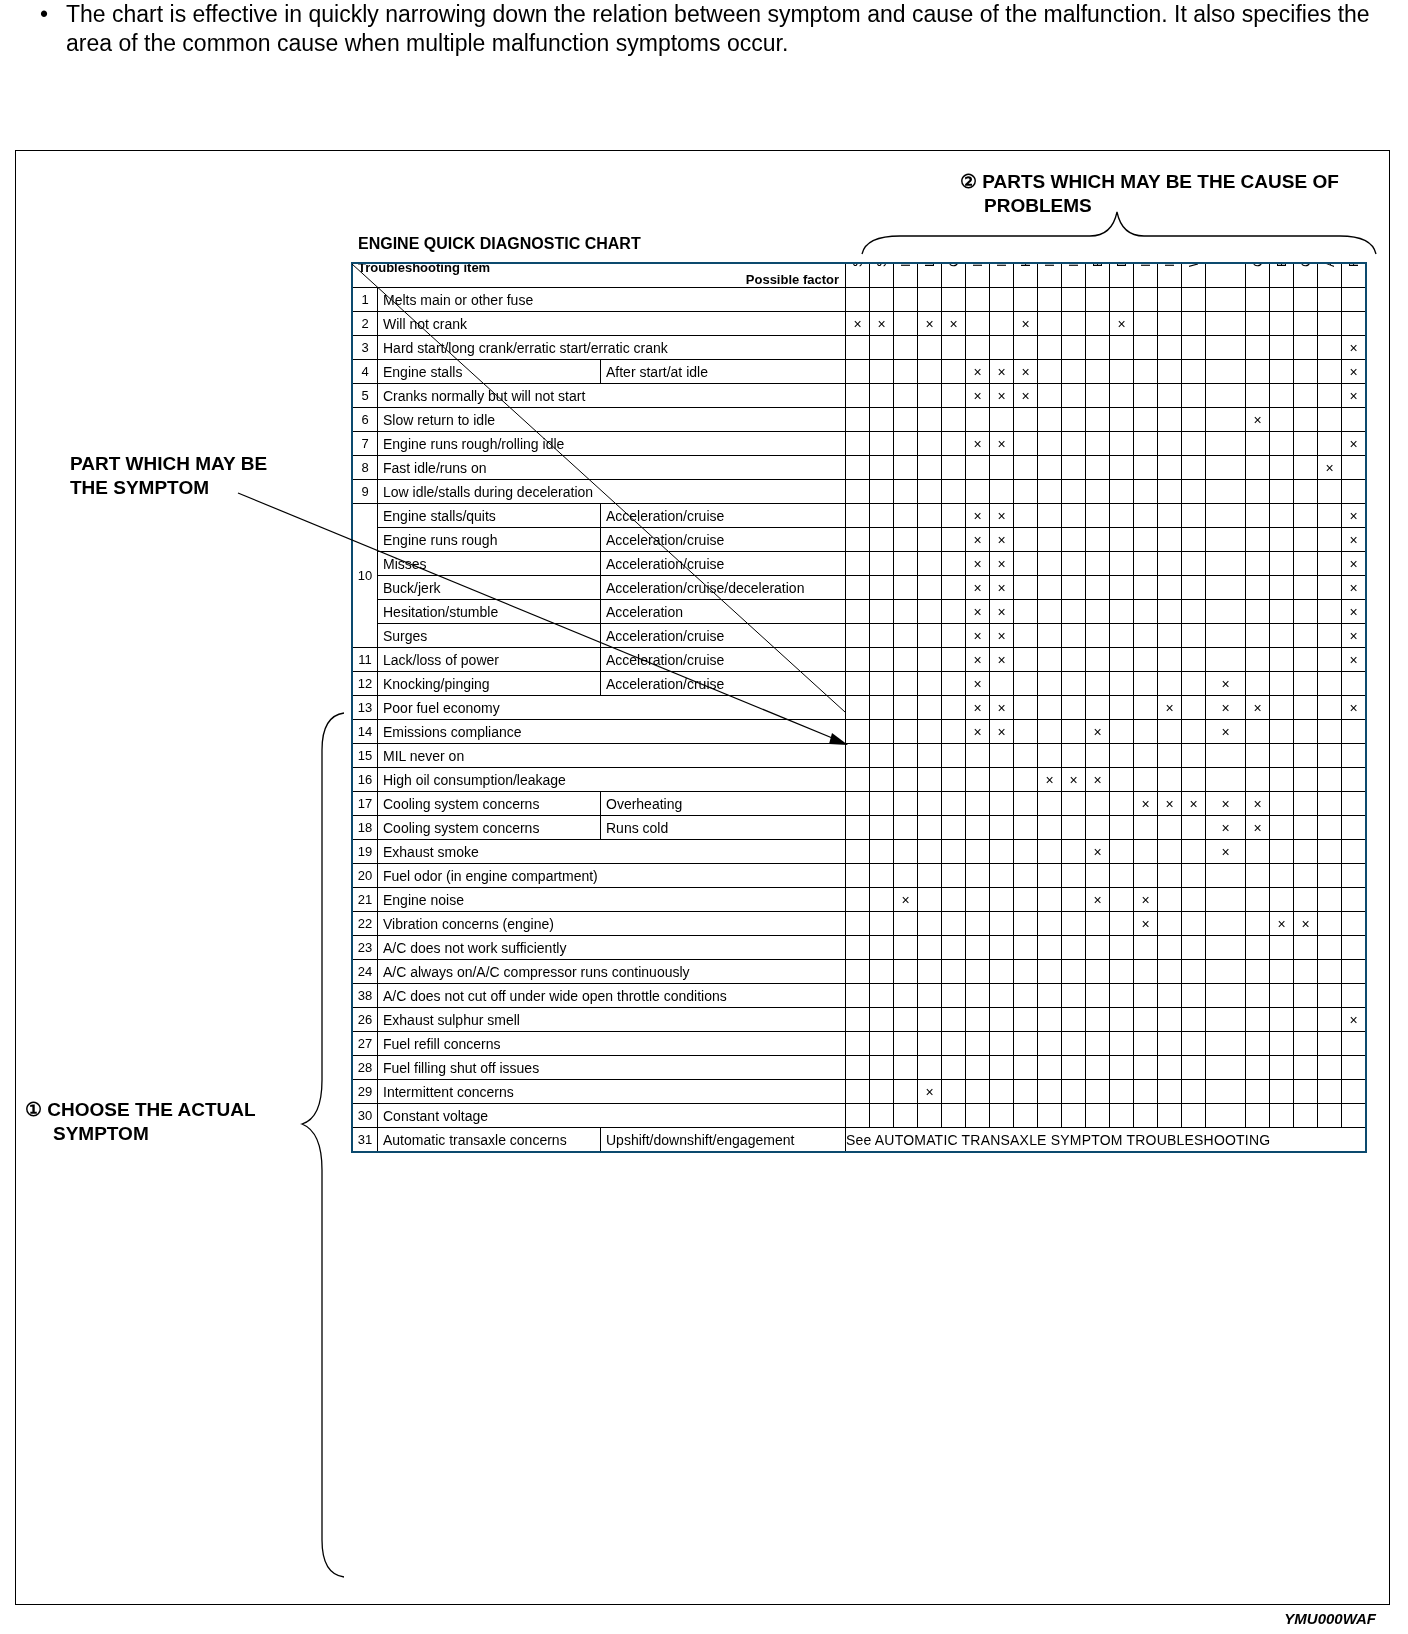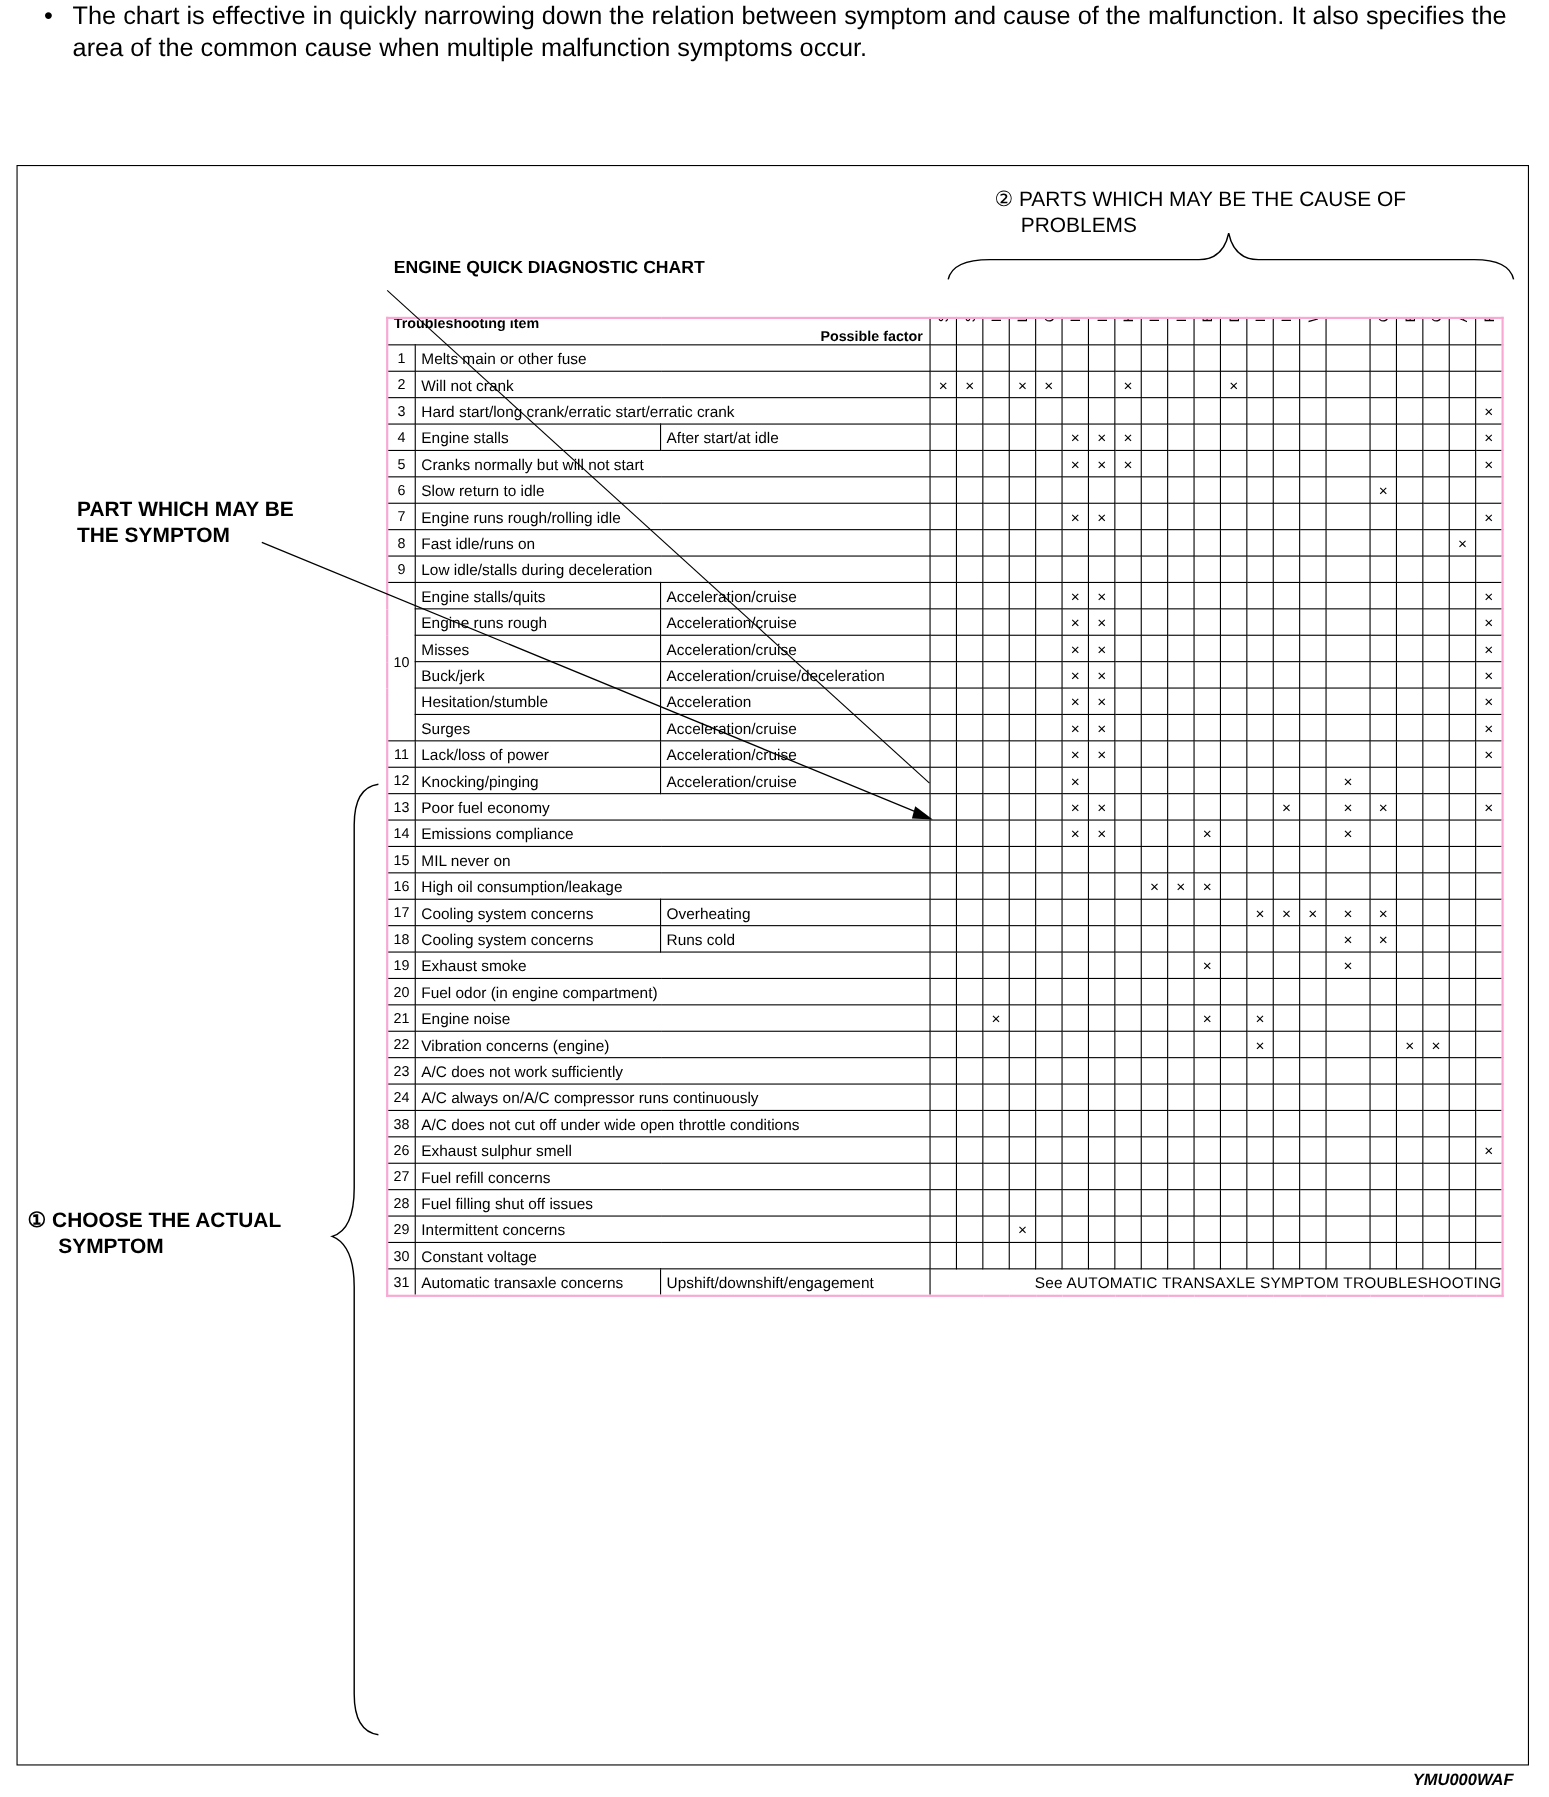--- a/index.html
+++ b/index.html
@@ -3,36 +3,36 @@
 <meta charset="utf-8">
 <style>
   html, body { margin:0; padding:0; background:#fff; }
   body { width:1408px; height:1634px; position:relative; overflow:hidden; font-family:"Liberation Sans", sans-serif; color:#000; }
   .bullets { position:absolute; left:40px; top:0; width:1360px; font-size:23px; line-height:29px; }
   .bullet { position:relative; padding-left:26px; }
   .bullet::before { content:"•"; position:absolute; left:0; top:0; }
   .frame { position:absolute; left:15px; top:150px; width:1375px; height:1455px; border:1.5px solid #000; box-sizing:border-box; }
   .code { position:absolute; right:32px; top:1610px; font-size:15px; font-weight:bold;font-style:italic; }
   .chart-title { position:absolute; left:358px; top:235px; font-size:16px; font-weight:bold; }
-  .causes-label { position:absolute; left:904px; top:170px; font-size:19px; font-weight:normal; line-height:24px; }
+  .causes-label { position:absolute; left:960px; top:170px; font-size:19px; font-weight:bold; line-height:24px; }
   .symptom-label { position:absolute; left:70px; top:452px; font-size:19px; font-weight:bold; line-height:24px; }
   .choose-label { position:absolute; left:25px; top:1098px; font-size:19px; font-weight:bold; line-height:24px; }
   .overlay { position:absolute; left:0; top:0; width:1408px; height:1634px; pointer-events:none; }
   table.grid { position:absolute; left:351px; top:262px; border-collapse:collapse; table-layout:fixed; font-size:14px; }
   table.grid td { border:1px solid #000; padding:0; height:23px; overflow:hidden; white-space:nowrap; }
-  table.grid { border:2px solid #f9a8d4;margin-top:26px; }
+  table.grid { border:2px solid #0c4a6e; }
   td.num { text-align:center; font-size:13px; width:24px; }
   td.item { padding-left:5px !important; }
   td.mark { text-align:center; font-size:14px; width:23px; }
   td.hdr-corner { height:450px; position:relative; vertical-align:top; }
   .pf { position:absolute; right:6px; top:8px; font-size:13px; font-weight:bold; }
   .ti { position:absolute; left:5px; bottom:12px; font-size:13px; font-weight:bold; }
   td.vhdr { height:450px; position:relative; vertical-align:bottom; }
   .vtext { position:absolute; left:50%; bottom:6px; transform-origin:0 0; transform:rotate(-90deg) translate(0,-50%); font-size:12.5px; white-space:nowrap; line-height:14px; }
-  td.seerow { text-align:right; font-size:14px; letter-spacing:0.2px; }
+  td.seerow { text-align:left; font-size:14px; letter-spacing:0.2px; }
 </style>
 </head>
 <body>
 
 <div class="bullets">
   <div class="bullet">The chart is effective in quickly narrowing down the relation between symptom and cause of the malfunction. It also specifies the area of the common cause when multiple malfunction symptoms occur.</div>
 </div>
 
 <div class="frame"></div>
 

